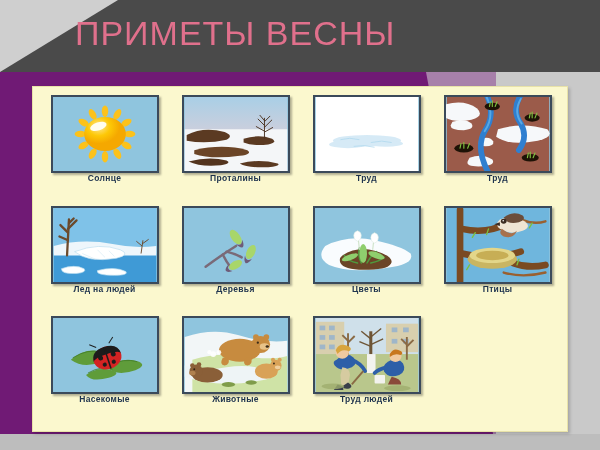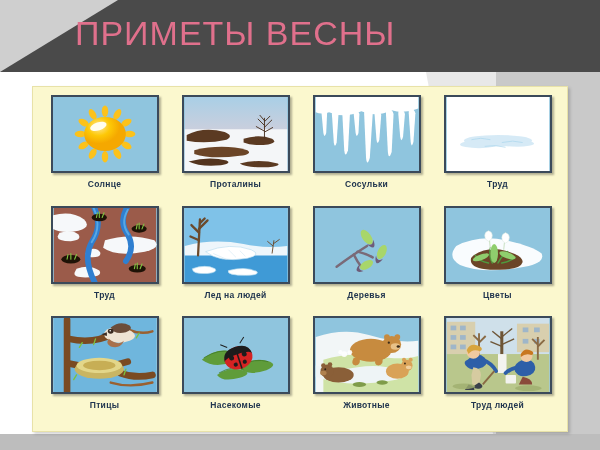--- a/index.html
+++ b/index.html
@@ -1,21 +1,21 @@
 <!DOCTYPE html>
 <html><head>
 <meta charset="utf-8">
 <style>
   html,body{margin:0;padding:0;}
   body{
     width:600px;height:450px;overflow:hidden;
     font-family:"Liberation Sans", sans-serif;
     background:#c9c9c9;
   }
-  #slide{position:relative;width:496px;height:450px;background:#ffffff;text-align:right;}
+  #slide{position:relative;width:496px;height:450px;background:#701a75;text-align:right;}
 
   
   .title-band{
     position:absolute;left:0;top:0;width:600px;height:72px;
     background:#4a4a4a;overflow:hidden;
   }
   .title-band .corner{
     position:absolute;left:0;top:0;width:0;height:0;
     border-left:118px solid #cfcfcf;
     border-bottom:72px solid transparent;
@@ -53,21 +53,21 @@
   }
   .cell{display:flex;flex-direction:column;align-items:center;justify-content:flex-start;}
   .thumb{
     position:relative;width:108px;height:78px;
     border:2px solid #3b4a5a;background:#8fc5de;
     box-shadow:2px 2px 2px rgba(0,0,0,.3);
     overflow:hidden;box-sizing:border-box;
   }
   .thumb svg{display:block;width:100%;height:100%;}
   .caption{
-    margin-top:6px;font-size:8.5px;font-weight:bold;color:#20354f;
+    font-size:8.5px;font-weight:bold;color:#20354f;
     letter-spacing:.3px;white-space:nowrap;
   }
 </style>
 </head>
 <body>
 
 <div id="slide">
 
   <div class="title-band">
     <div class="corner"></div>
@@ -135,40 +135,20 @@
                 <path d="M84 36 l-9-5"></path>
                 <path d="M84 37 l9-5"></path>
       </g>
             </svg>
           </div>
           <div class="caption">Проталины</div>
         </div>
         <div class="cell">
           <div class="thumb">
       <svg viewBox="0 0 108 78">
-              <rect width="108" height="78" fill="#8fc5de"></rect>
-      <path d="M0 0 h108 v12 q-14 6 -28 2 q-16 8 -32 1 q-18 8 -34 1 q-8 3 -14 0z" fill="#ffffff"></path>
-      <g fill="#ffffff">
-        <path d="M7 12 q4 0 5 4 l-1 22 q-2 6 -3 0 l-2-22q0-4 1-4z"></path>
-        <path d="M18 13 q5 0 6 5 l-2 30 q-2 7 -3 0 l-2-30q0-5 1-5z"></path>
-        <path d="M29 12 q6 0 7 6 l-2 38 q-3 9 -4 0 l-2-38q0-6 1-6z"></path>
-        <path d="M41 14 q4 0 5 4 l-1 20 q-2 6 -3 0 l-2-20q0-4 1-4z"></path>
-        <path d="M52 12 q7 0 8 6 l-3 46 q-3 10 -4 0 l-2-46q0-6 1-6z"></path>
-        <path d="M63 14 q5 0 6 5 l-2 26 q-2 7 -3 0 l-2-26q0-5 1-5z"></path>
-        <path d="M75 12 q6 0 7 6 l-2 40 q-3 9 -4 0 l-2-40q0-6 1-6z"></path>
-        <path d="M88 13 q5 0 6 5 l-2 24 q-2 7 -3 0 l-2-24q0-5 1-5z"></path>
-        <path d="M99 12 q5 0 6 5 l-2 30 q-2 8 -3 0 l-2-30q0-5 1-5z"></path>
-      </g>
-            </svg>
-          </div>
-          <div class="caption">Сосульки</div>
-        </div>
-        <div class="cell">
-          <div class="thumb">
-      <svg viewBox="0 0 108 78">
               <rect width="108" height="78" fill="#ffffff"></rect>
       <g fill="#cfe7f5" opacity=".85">
         <ellipse cx="54" cy="46" rx="36" ry="6"></ellipse>
         <ellipse cx="34" cy="50" rx="20" ry="4"></ellipse>
         <ellipse cx="74" cy="49" rx="18" ry="3.5"></ellipse>
       </g>
       <g stroke="#a9d6ec" stroke-width=".8" fill="none" opacity=".9">
         <path d="M26 45 q10-3 20 0"></path>
                 <path d="M58 48 q12-3 22 0"></path>
                 <path d="M40 52 q12-2 22 1"></path>

